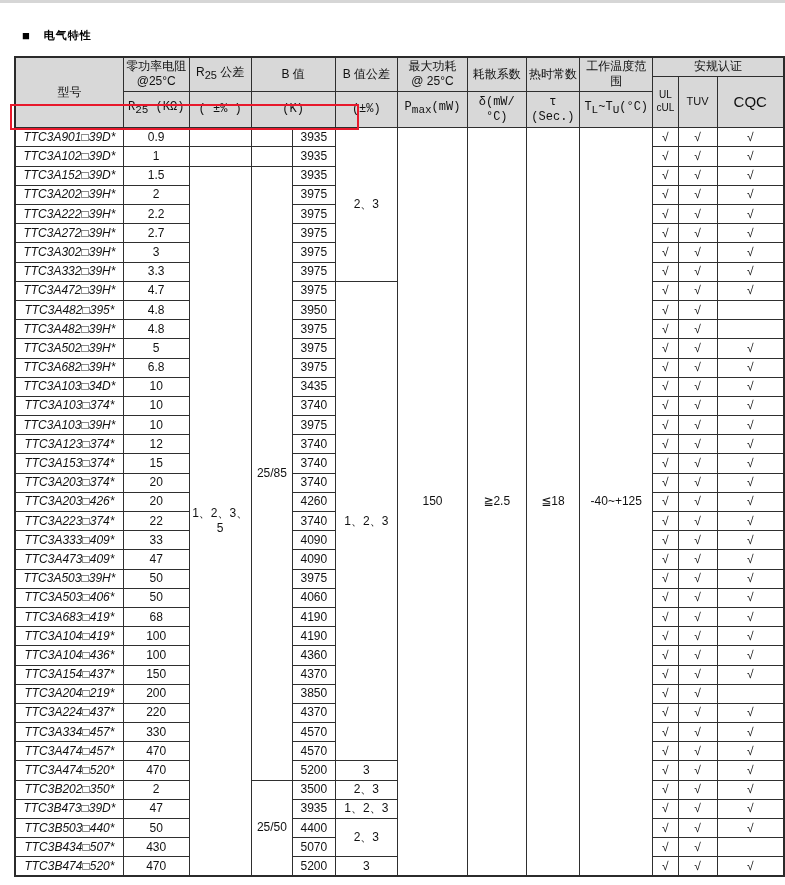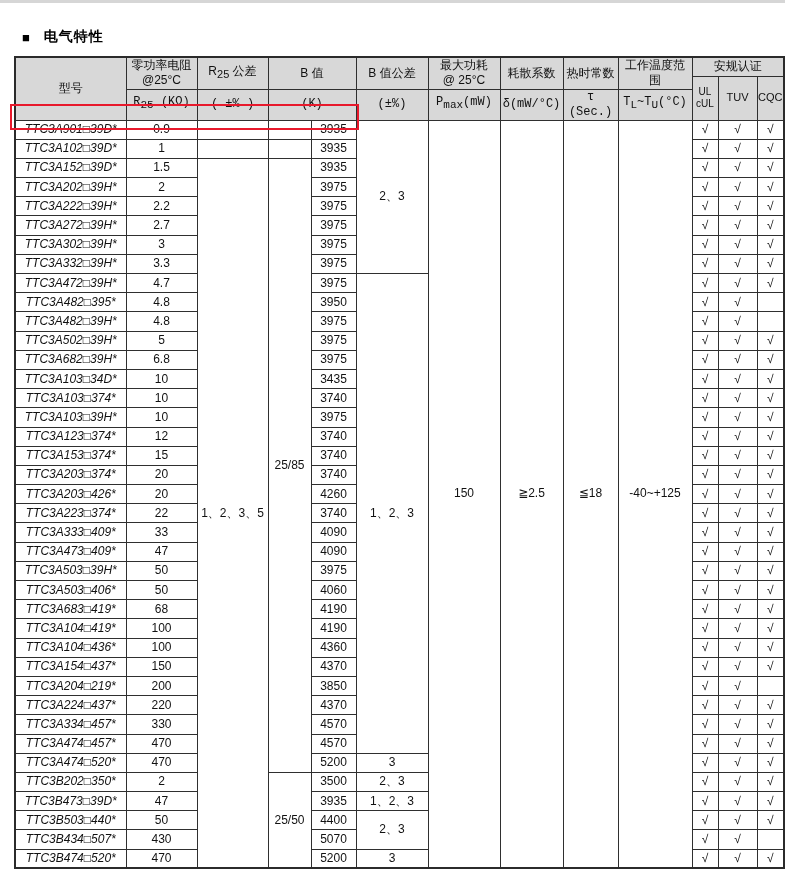--- a/index.html
+++ b/index.html
@@ -5,21 +5,21 @@
   * { margin:0; padding:0; box-sizing:border-box; }
   html,body { background:#ffffff; }
   #page {
     position:relative; width:785px; height:885px; background:#ffffff;
     font-family:"Liberation Sans","DejaVu Sans",sans-serif; color:#000;
     overflow:hidden;
   }
   #top-strip { position:absolute; top:0; left:0; width:785px; height:3px; background:#d6d6d6; }
   #title-row { position:absolute; top:28px; left:22px; display:flex; align-items:center; gap:14px; }
   #title-bullet { font-size:13px; line-height:1; }
-  #title-text { font-size:14px; font-weight:bold; letter-spacing:1px;font-family:Liberation Mono, monospace; }
+  #title-text { font-size:11px; font-weight:bold; letter-spacing:1px;font-family:Liberation Mono, monospace; }
 
   table#spec {
     position:absolute; left:14px; top:56px;
     border-collapse:collapse; table-layout:fixed;
     border:2px solid #2b2b2b;
   }
   #spec th, #spec td {
     border:1px solid #2f2f2f;
     font-size:12px; text-align:center; vertical-align:middle;
     padding:0 2px; overflow:hidden; line-height:1.25;
@@ -75,21 +75,21 @@
         <th rowspan="2">B 值公差</th>
         <th rowspan="2">最大功耗<br>@ 25°C</th>
         <th rowspan="2">耗散系数</th>
         <th rowspan="2">热时常数</th>
         <th rowspan="2">工作温度范围</th>
         <th colspan="3">安规认证</th>
       </tr>
       <tr class="h2">
         <th rowspan="2" style="font-size:10px">UL<br>cUL</th>
         <th rowspan="2" style="font-size:11px;padding:8px">TUV</th>
-        <th rowspan="2" style="font-size:11px;padding:0">CQC</th>
+        <th rowspan="2" style="font-size:15px;padding:16px">CQC</th>
       </tr>
       <tr class="h3">
         <th>R<sub>25</sub> (KΩ)</th>
         <th>( ±% )</th>
         <th colspan="2">(K)</th>
         <th>(±%)</th>
         <th>P<sub>max</sub>(mW)</th>
         <th>δ(mW/°C)</th>
         <th>τ (Sec.)</th>
         <th>T<sub>L</sub>~T<sub>U</sub>(°C)</th>

